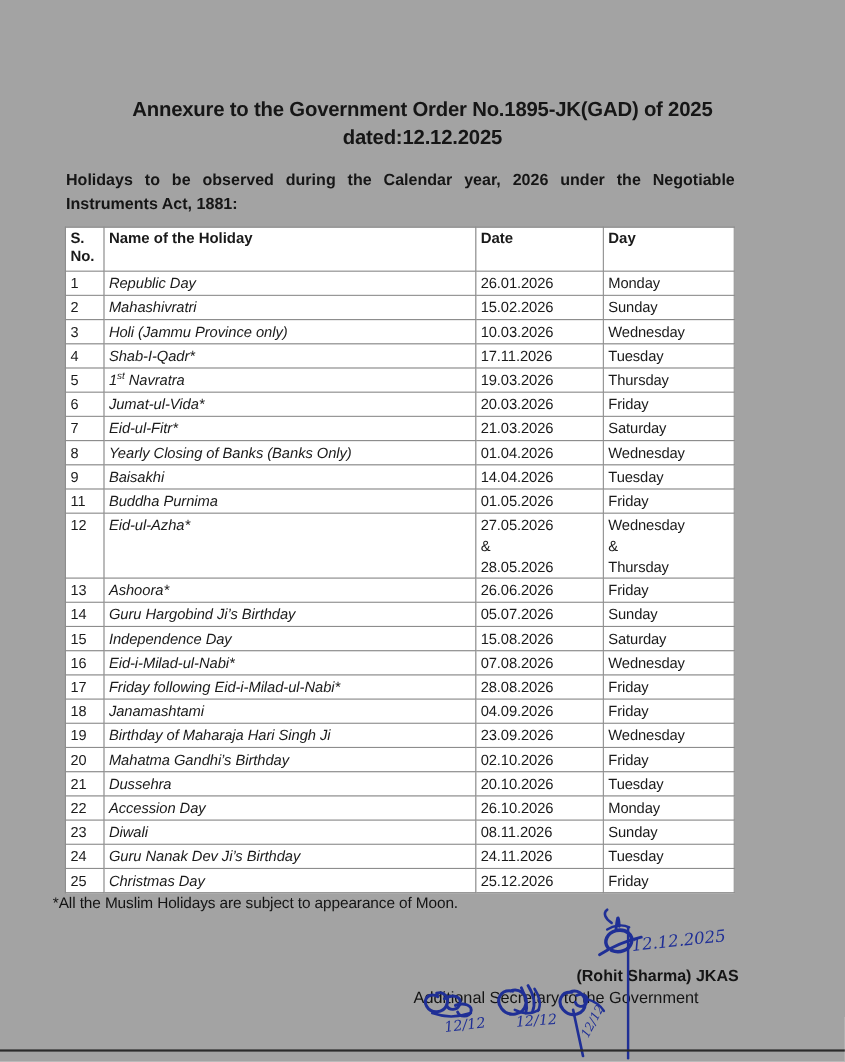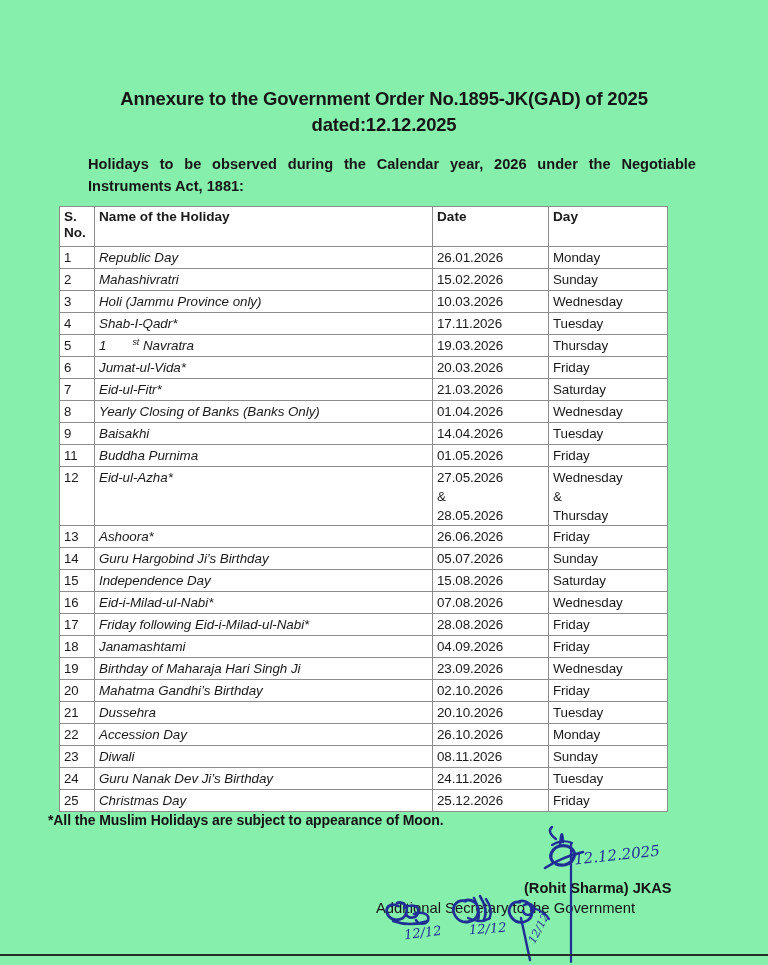--- a/index.html
+++ b/index.html
@@ -12,21 +12,21 @@
     height: 965px;
     background: #ffffff;
     font-family: "Liberation Sans", sans-serif;
     color: #111111;
     position: relative;
     overflow: hidden;
   }
   .page {
     position: absolute;
     inset: 0;
-    background: #86efac;
+    background: #a3a3a3;
   }
 
   
   .doc-title {
     position: absolute;
     left: 48px;
     top: 86px;
     width: 672px;
     text-align: center;
     font-weight: bold;
@@ -43,21 +43,20 @@
     position: absolute;
     left: 60px;
     top: 153px;
     width: 608px;
     font-weight: bold;
     font-size: 14.6px;
     line-height: 22px;
     text-align: justify;
     text-align-last: left;
     color: #161616;
-    margin-left: 28px;
   }
 
   
   .tbl-wrap {
     position: absolute;
     left: 59px;
     top: 206px;
     width: 608px;
   }
   table.holidays {
@@ -111,29 +110,28 @@
   td.multi {
     line-height: 19.5px;
     padding-top: 1px;
     margin-left: 26px;
   }
   td.multi span { display: block; }
   sup.ord {
     font-size: 9px;
     vertical-align: super;
     line-height: 0;
-    margin-left: 26px;
   }
 
   
   .footnote {
     position: absolute;
     left: 48px;
     top: 812px;
-    font-weight: bold;
+    font-weight: normal;
     font-size: 14px;
     color: #141414;
     letter-spacing: -0.1px;
   }
 
   
   .sign-block {
     position: absolute;
     left: 330px;
     top: 838px;

